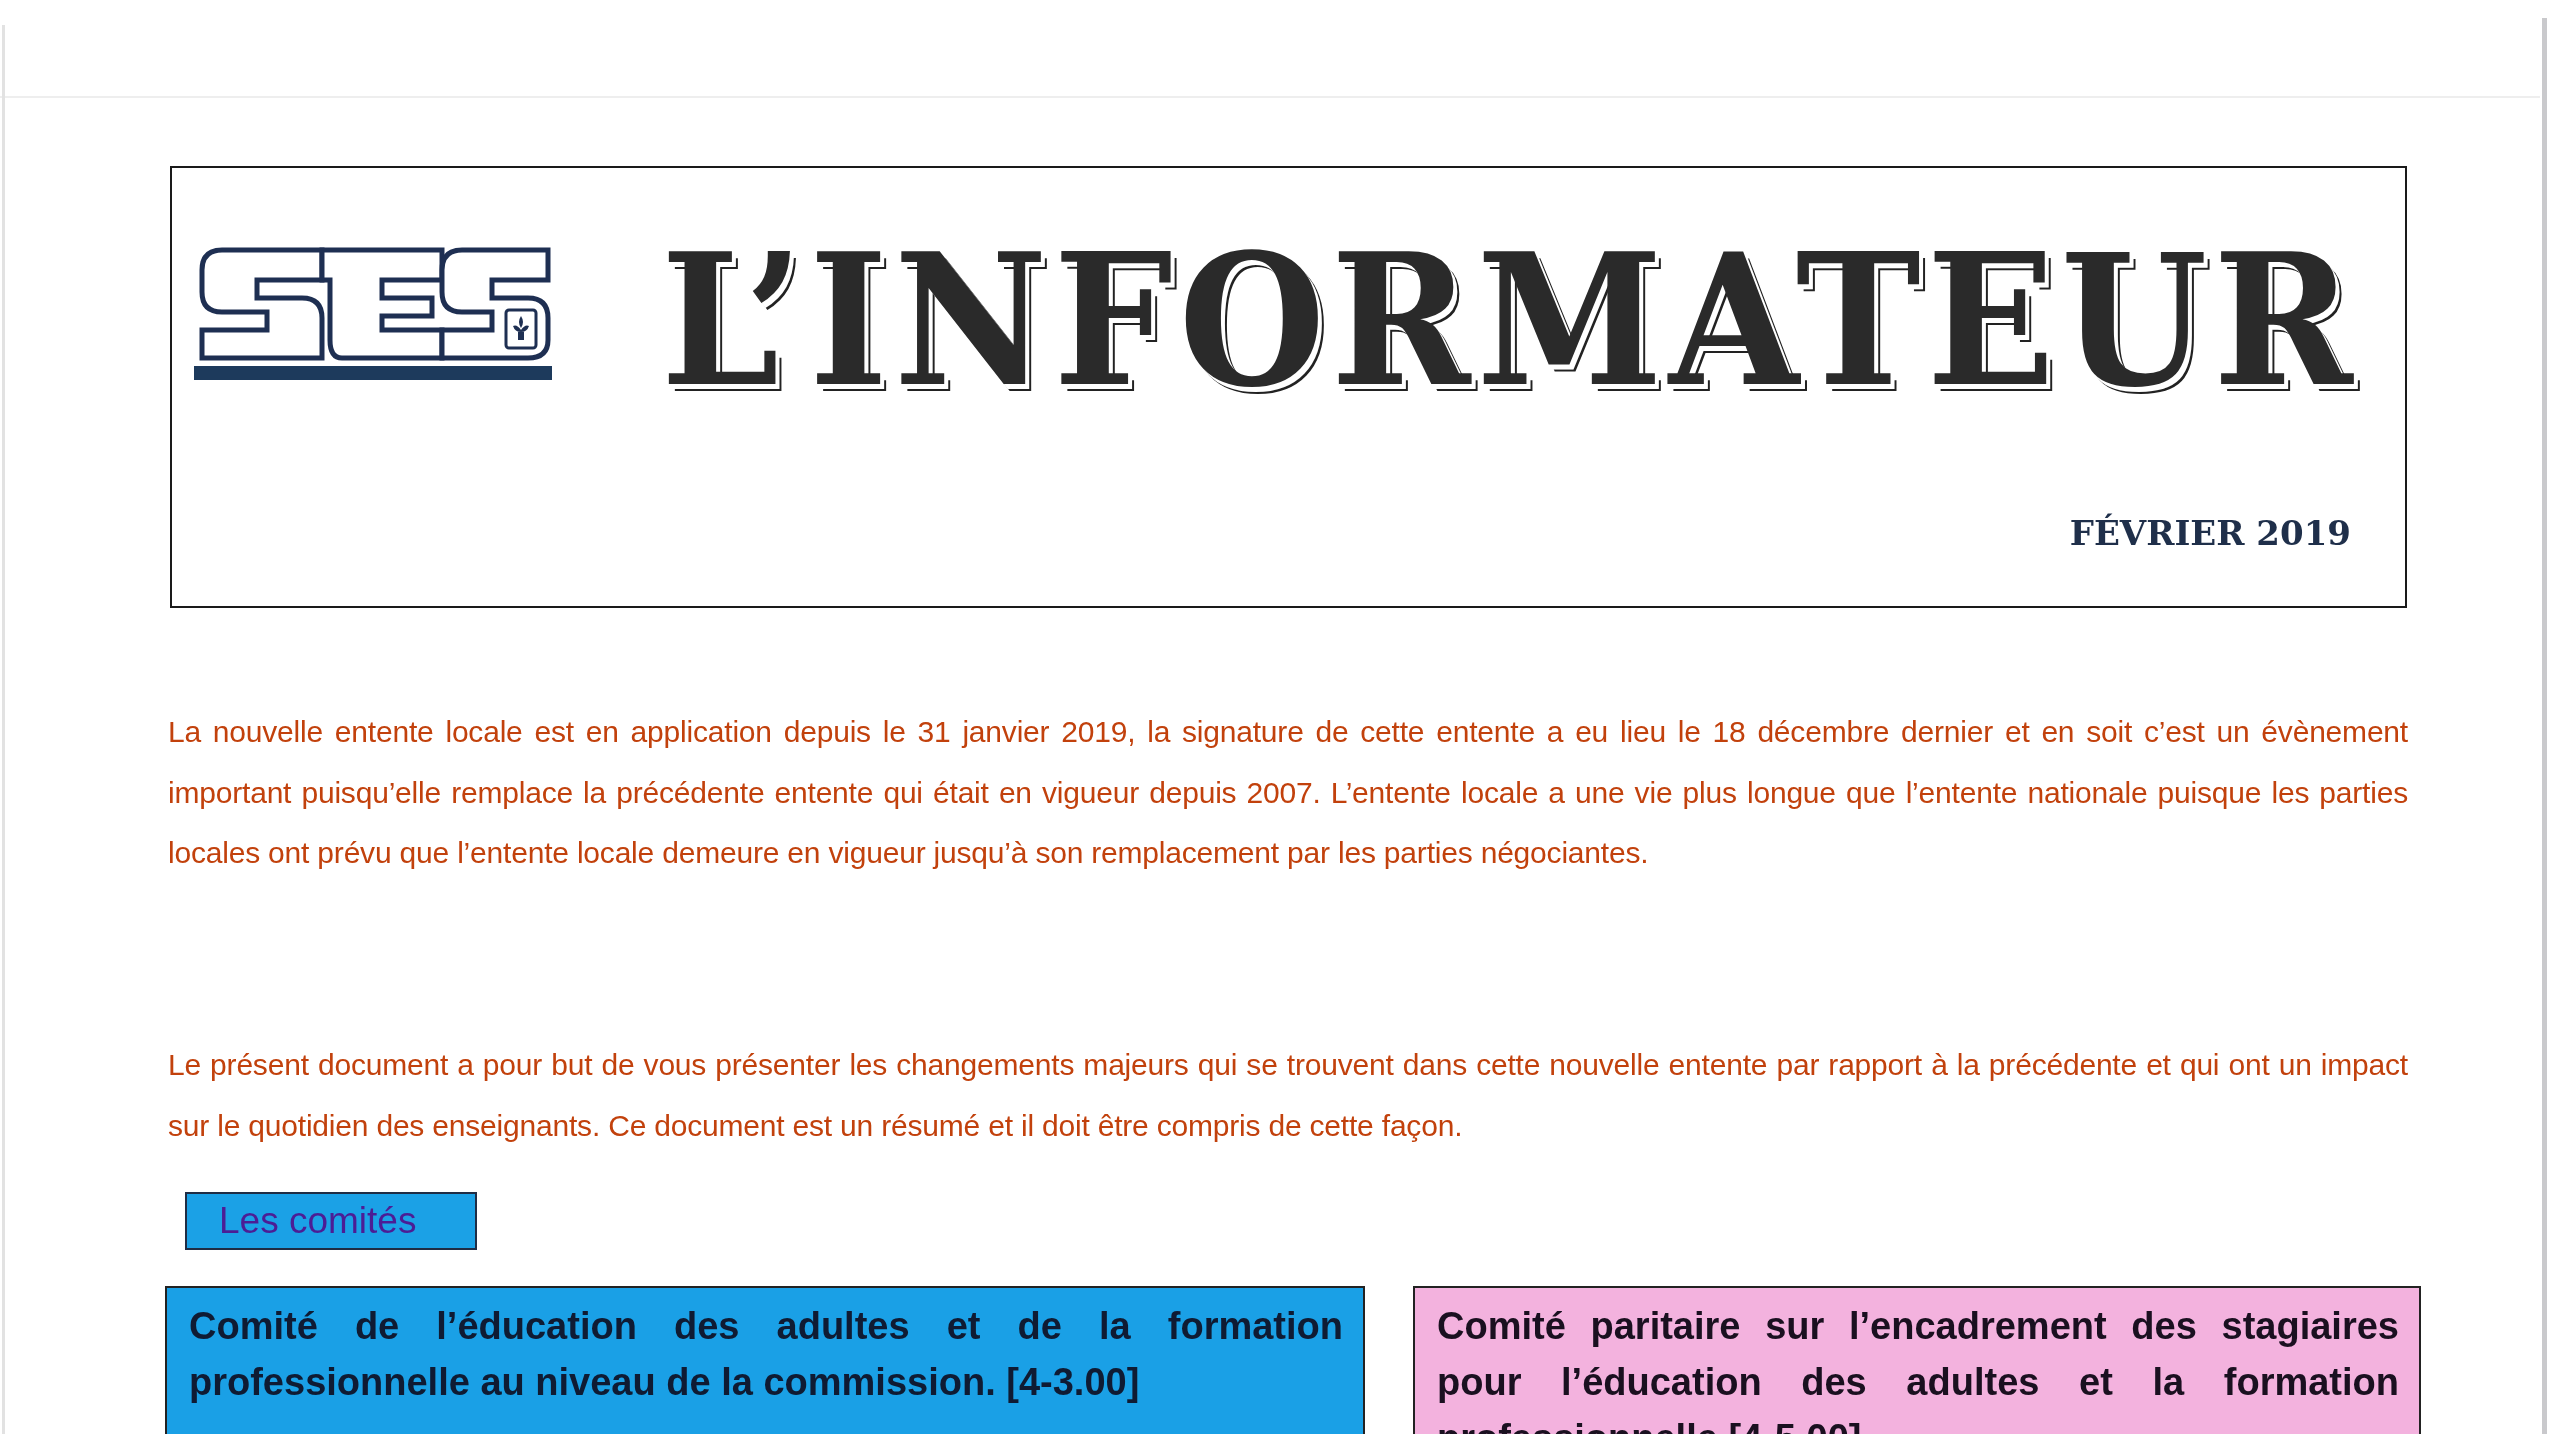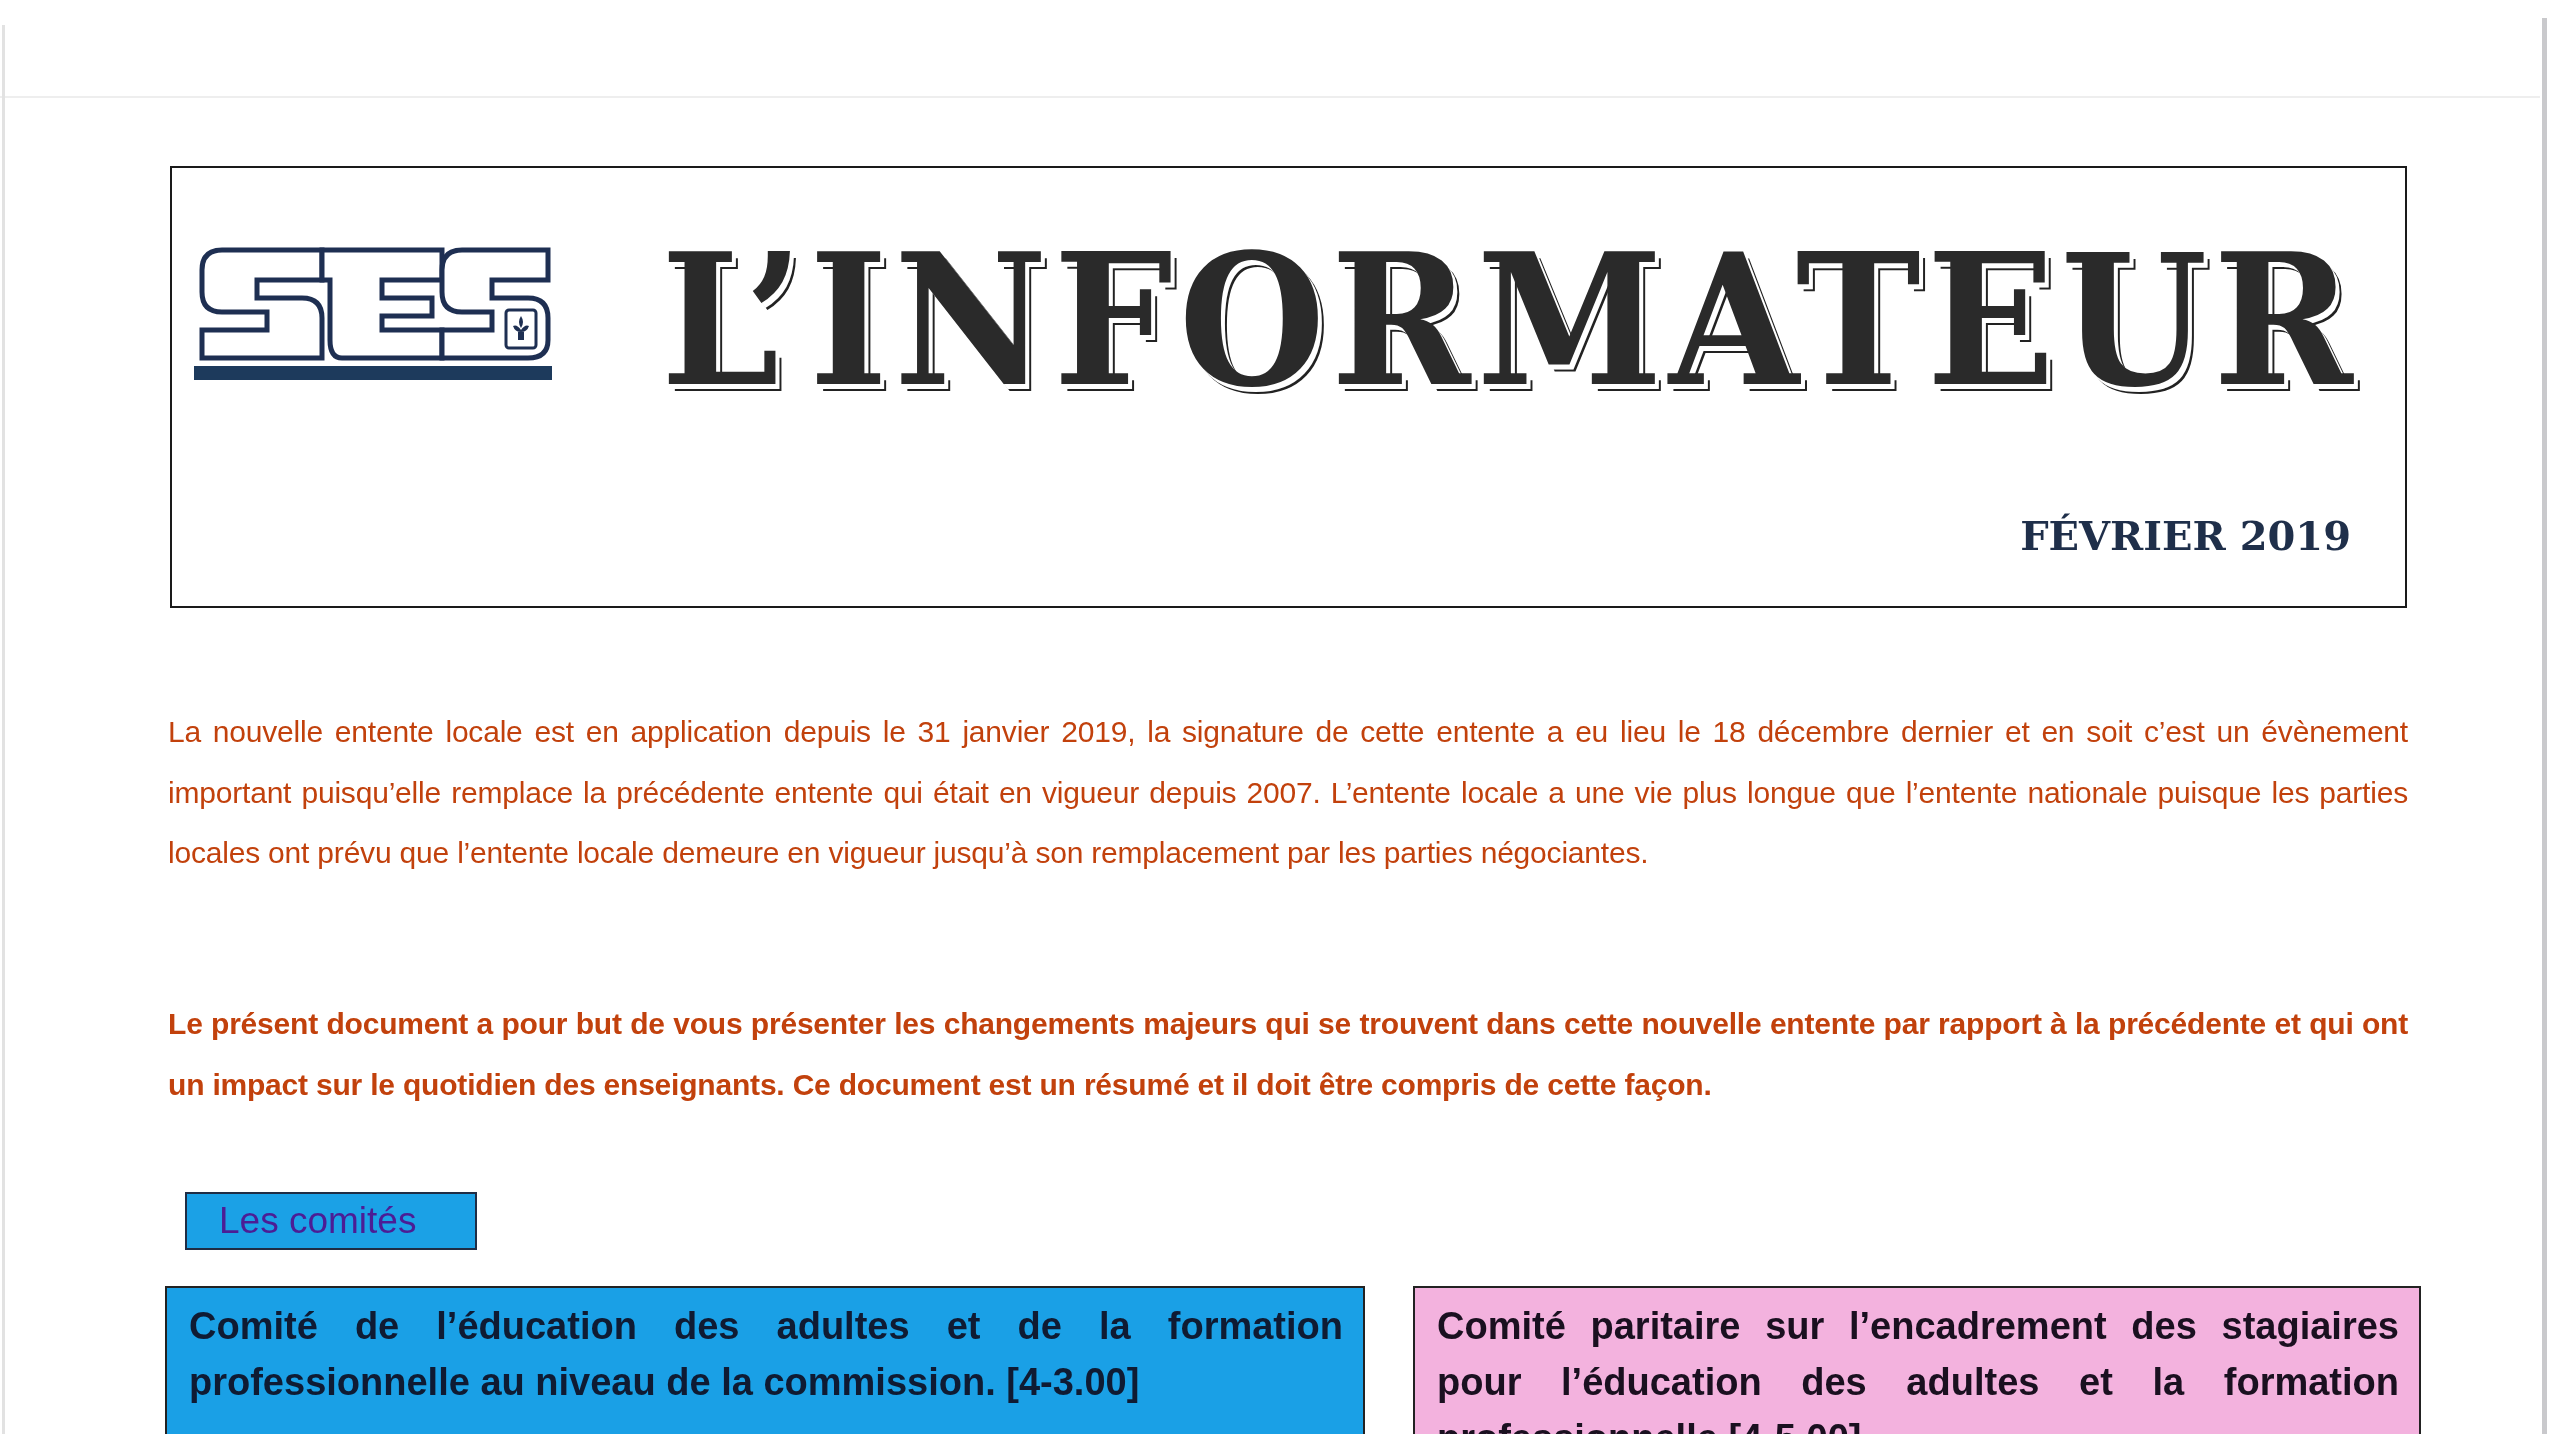--- a/index.html
+++ b/index.html
@@ -76,21 +76,21 @@
     letter-spacing: 1px;
     line-height: 1;
     color: #1d1d1d;
     white-space: nowrap;
     text-shadow: 2px 2px 0 #7a7a7a;
   }
   .issue-date {
     position: absolute;
     right: 54px; top: 348px;
     font-family: "DejaVu Serif", "Liberation Serif", serif;
-    font-size: 40px;
+    font-size: 34px;
     font-weight: bold;
     color: #1f2f4a;
     line-height: 1;
     white-space: nowrap;
   }
 
   
   .para {
     position: absolute;
     left: 153px;
@@ -98,21 +98,21 @@
     font-family: "Liberation Sans", "DejaVu Sans", sans-serif;
     font-size: 30px;
     line-height: 60.5px;
     color: #c2410c;
     text-align: justify;
     text-align-last: left;
     margin: 0;
     letter-spacing: -0.2px;
   }
   .para-1 { top: 702px; }
-  .para-2 { top: 994px; font-weight: bold; }
+  .para-2 { top: 1035px; }
 
   .section-label {
     position: absolute;
     left: 170px; top: 1192px;
     width: 292px; height: 58px;
     box-sizing: border-box;
     background: #1ba1e6;
     border: 2px solid #1f2d45;
     font-family: "Liberation Sans", "DejaVu Sans", sans-serif;
     font-size: 37px;

